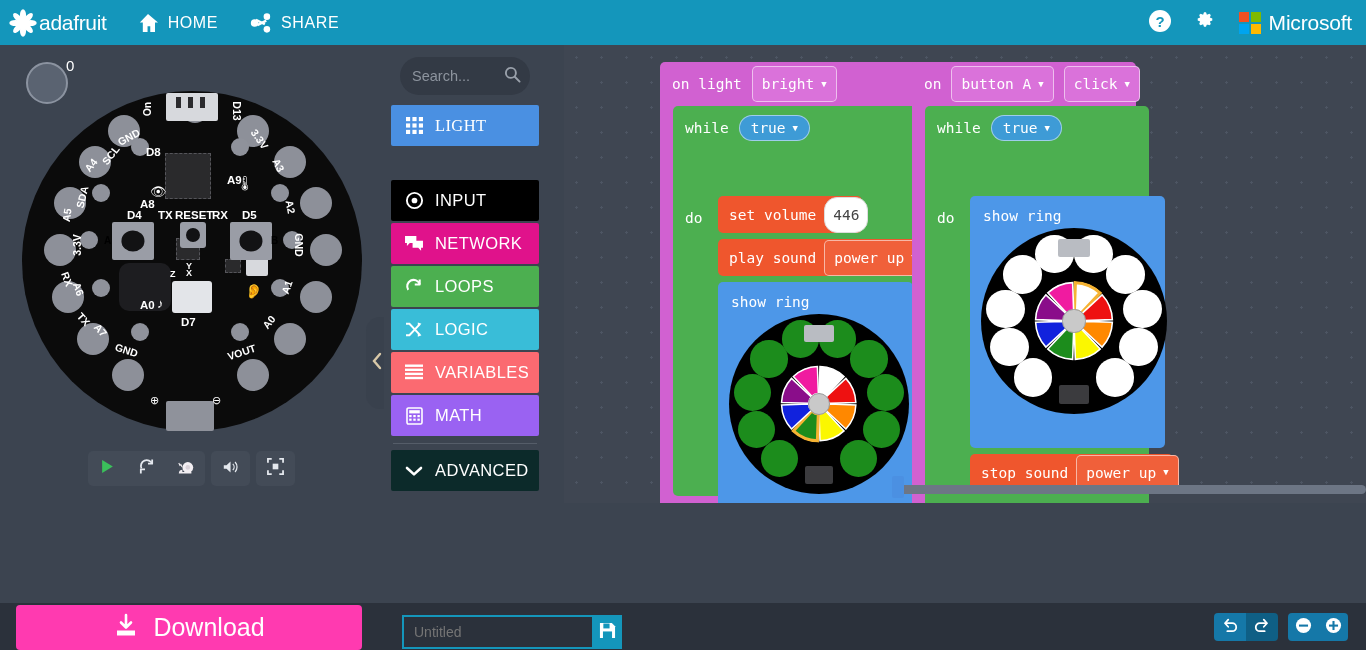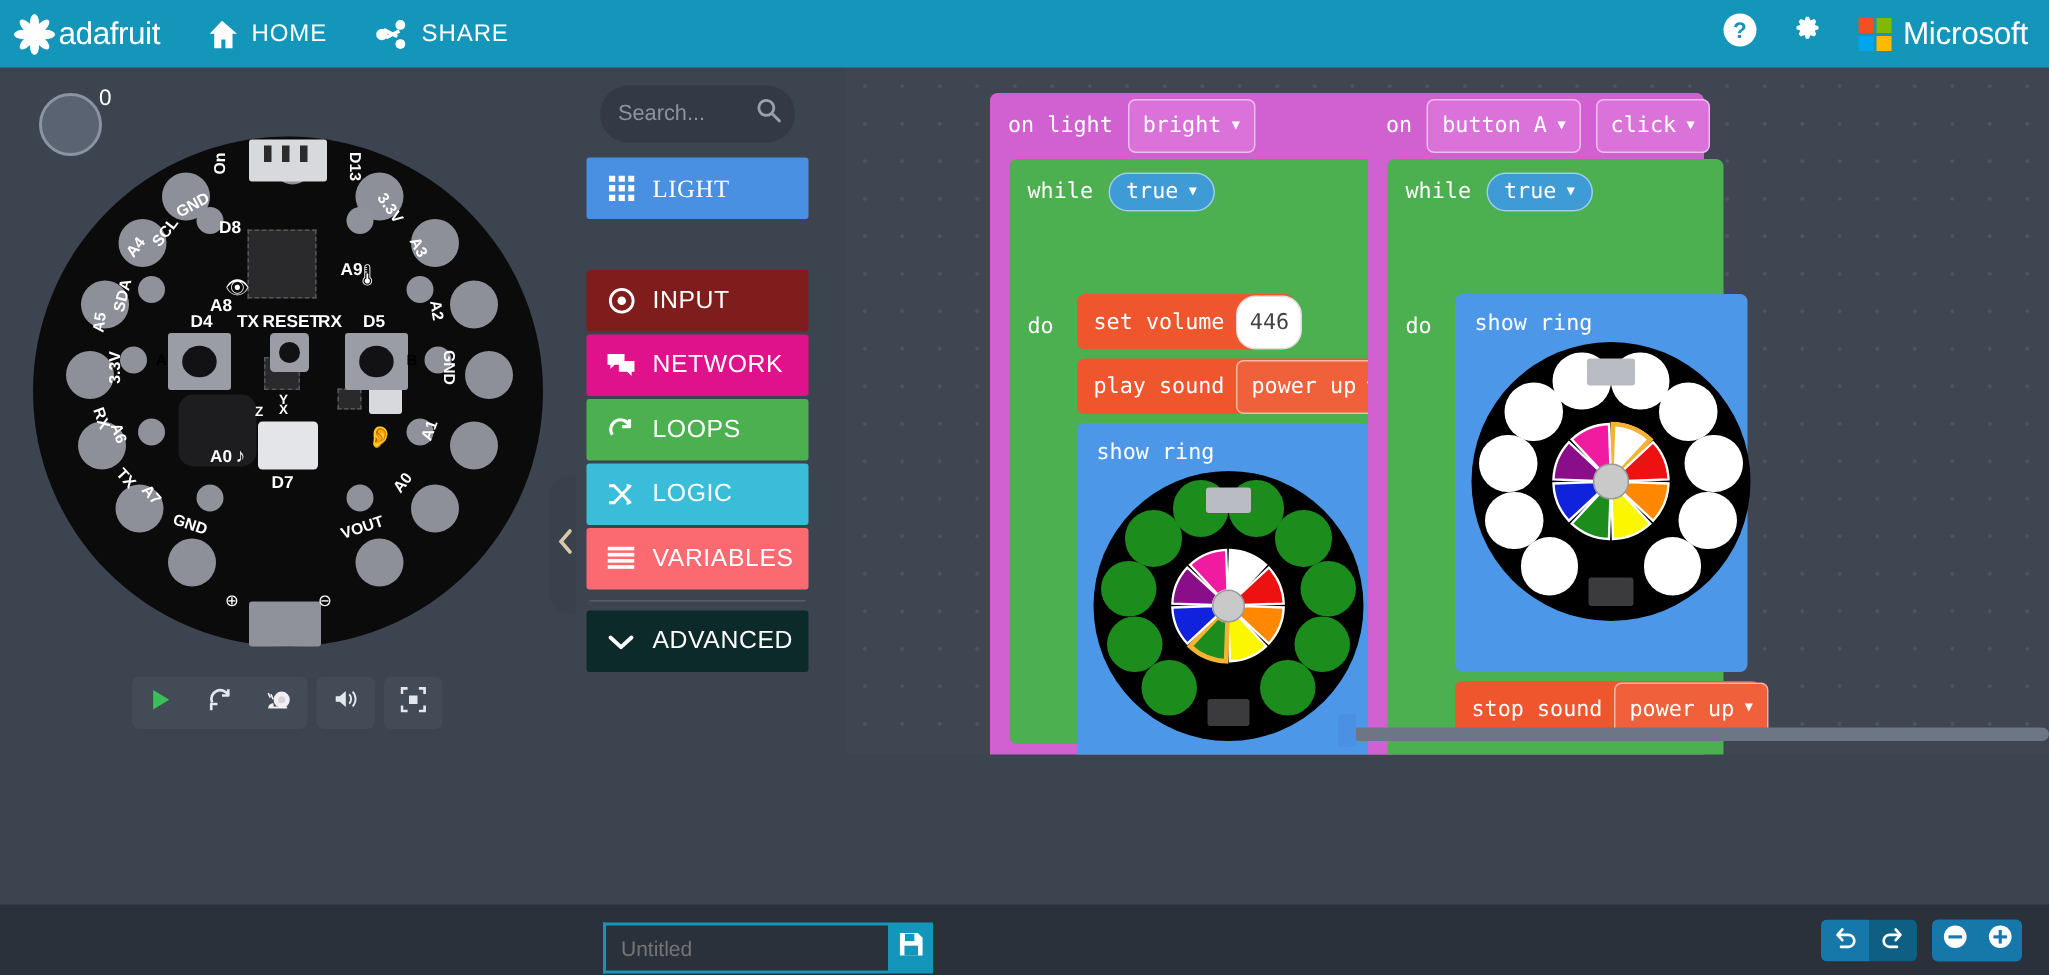--- a/index.html
+++ b/index.html
@@ -496,21 +496,21 @@
               <rect x="6.8" y="6.8" width="4.4" height="4.4"></rect>
               <rect x="13.6" y="6.8" width="4.4" height="4.4"></rect>
             <rect x="0" y="13.6" width="4.4" height="4.4"></rect>
               <rect x="6.8" y="13.6" width="4.4" height="4.4"></rect>
               <rect x="13.6" y="13.6" width="4.4" height="4.4"></rect>
           </svg>
         </span>
         <span>LIGHT</span>
       </div>
 
-      <div class="cat" style="background:#7f1d1d;margin-top:34px;">
+      <div class="cat" style="background:#000000;margin-top:34px;">
         <span class="ci">
           <svg width="19" height="19" viewBox="0 0 20 20" fill="none" stroke="#fff" stroke-width="2">
             <circle cx="10" cy="10" r="8"></circle>
               <circle cx="10" cy="10" r="3" fill="#fff" stroke="none"></circle>
           </svg>
         </span>
         <span>INPUT</span>
       </div>
 
 
@@ -551,20 +551,37 @@
           <svg width="18" height="17" viewBox="0 0 18 17" fill="#fff">
             <rect x="0" y="0.5" width="18" height="2.4"></rect>
               <rect x="0" y="4.6" width="18" height="2.4"></rect>
             <rect x="0" y="8.7" width="18" height="2.4"></rect>
               <rect x="0" y="12.8" width="18" height="2.4"></rect>
           </svg>
         </span>
         <span>VARIABLES</span>
       </div>
 
+      <div class="cat" style="background:#9a62f2;">
+        <span class="ci">
+          <svg width="17" height="18" viewBox="0 0 17 18" fill="none" stroke="#fff" stroke-width="1.6">
+            <rect x="1" y="1" width="15" height="16" rx="1.4"></rect>
+            <rect x="3.2" y="3.2" width="10.6" height="3.2" fill="#fff" stroke="none"></rect>
+            <g fill="#fff" stroke="none">
+              <rect x="3.2" y="8" width="2.4" height="2.2"></rect>
+                <rect x="7.3" y="8" width="2.4" height="2.2"></rect>
+                <rect x="11.4" y="8" width="2.4" height="2.2"></rect>
+              <rect x="3.2" y="11.6" width="2.4" height="2.2"></rect>
+                <rect x="7.3" y="11.6" width="2.4" height="2.2"></rect>
+                <rect x="11.4" y="11.6" width="2.4" height="2.2"></rect>
+            </g>
+          </svg>
+        </span>
+        <span>MATH</span>
+      </div>
 
       <div class="cat-sep"></div>
 
       <div class="cat" style="background:#0c2a2a;">
         <span class="ci">
           <svg width="18" height="12" viewBox="0 0 18 12" fill="none" stroke="#fff" stroke-width="2.6" stroke-linecap="round" stroke-linejoin="round">
             <path d="M2 3 L9 9.4 L16 3"></path>
           </svg>
         </span>
         <span>ADVANCED</span>
@@ -723,20 +740,30 @@
 
     <div class="vscroll"></div>
     <div class="hscroll-track">
       <div class="hscroll"></div>
     </div>
     <div class="hscroll-left"></div>
   </div>
 
   <div style="position:absolute;left:0;top:603px;width:1366px;height:47px;background:#2b313b;">
 
+    <div style="position:absolute;left:16px;top:2px;width:346px;height:45px;background:#ff3ab0;
+                border-radius:4px;display:flex;align-items:center;justify-content:center;gap:14px;cursor:pointer;">
+      <span>
+        <svg width="26" height="26" viewBox="0 0 26 26" fill="#fff">
+          <path d="M13 2v11M8 9.5l5 5 5-5" stroke="#fff" stroke-width="2.6" fill="none" stroke-linecap="round" stroke-linejoin="round"></path>
+          <path d="M4 17.5h18v5H4z"></path>
+        </svg>
+      </span>
+      <span style="color:#fff;font-size:25px;">Download</span>
+    </div>
 
     <div style="position:absolute;left:402px;top:12px;display:flex;align-items:stretch;height:34px;">
       <input type="text" style="width: 190px; height: 34px; background: rgb(43, 49, 59); border-top: 2px solid rgb(20, 150, 187); border-bottom: 2px solid rgb(20, 150, 187); border-left: 2px solid rgb(20, 150, 187); border-image: initial; border-right: none; outline: none; color: rgb(87, 169, 196); font-size: 14px; padding: 0px 10px; font-family: &quot;Liberation Sans&quot;, sans-serif;" placeholder="Untitled">
       <div style="width:30px;height:34px;background:#1496bb;display:flex;align-items:center;justify-content:center;cursor:pointer;">
         <span>
           <svg width="17" height="17" viewBox="0 0 18 18" fill="#fff">
             <path d="M1 1h12.6L17 4.4V17H1z"></path>
             <rect x="4.6" y="1.6" width="6.6" height="5.2" fill="#1496bb"></rect>
             <rect x="4.2" y="10" width="9.6" height="7" fill="#1496bb"></rect>
           </svg>

